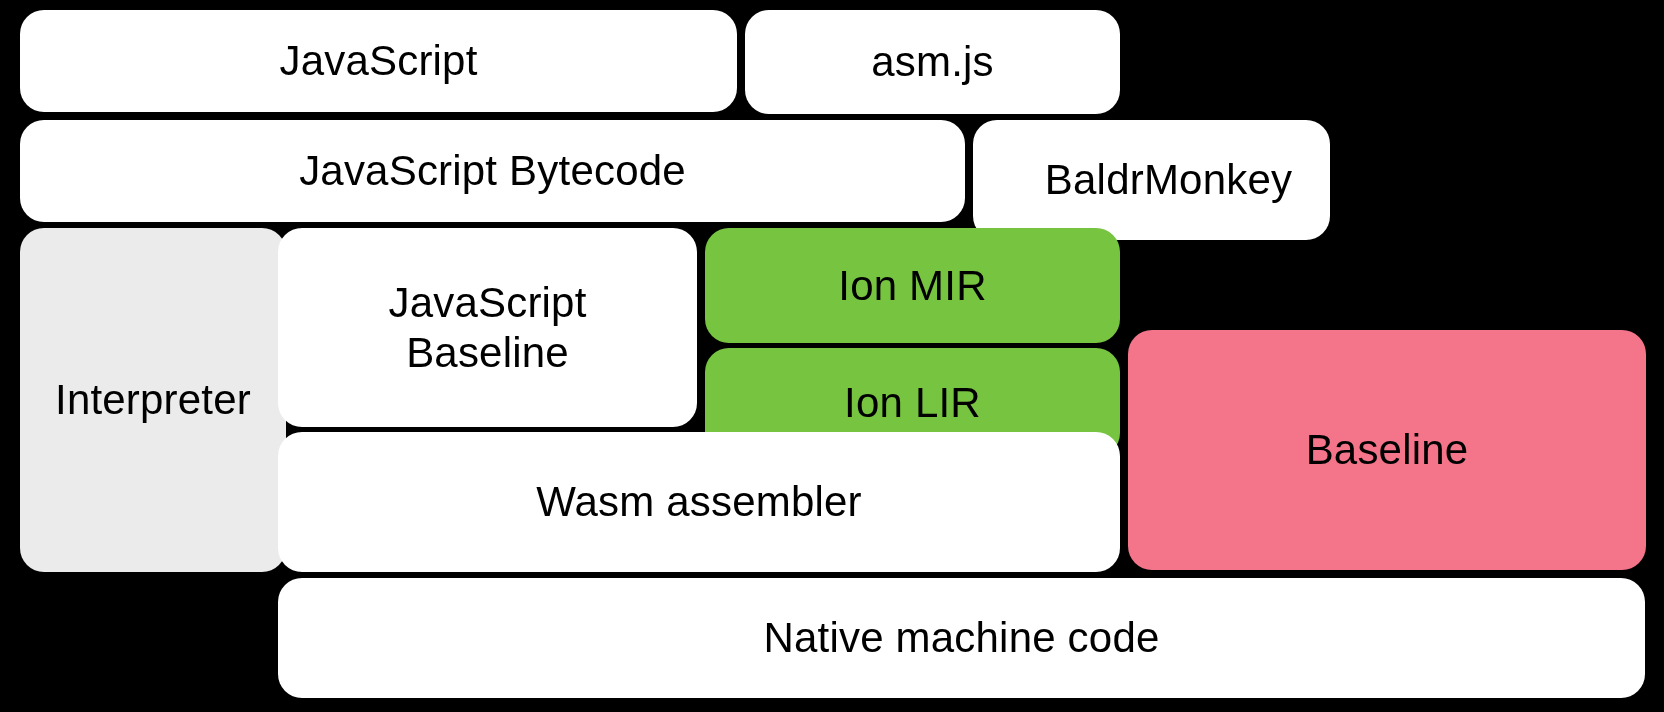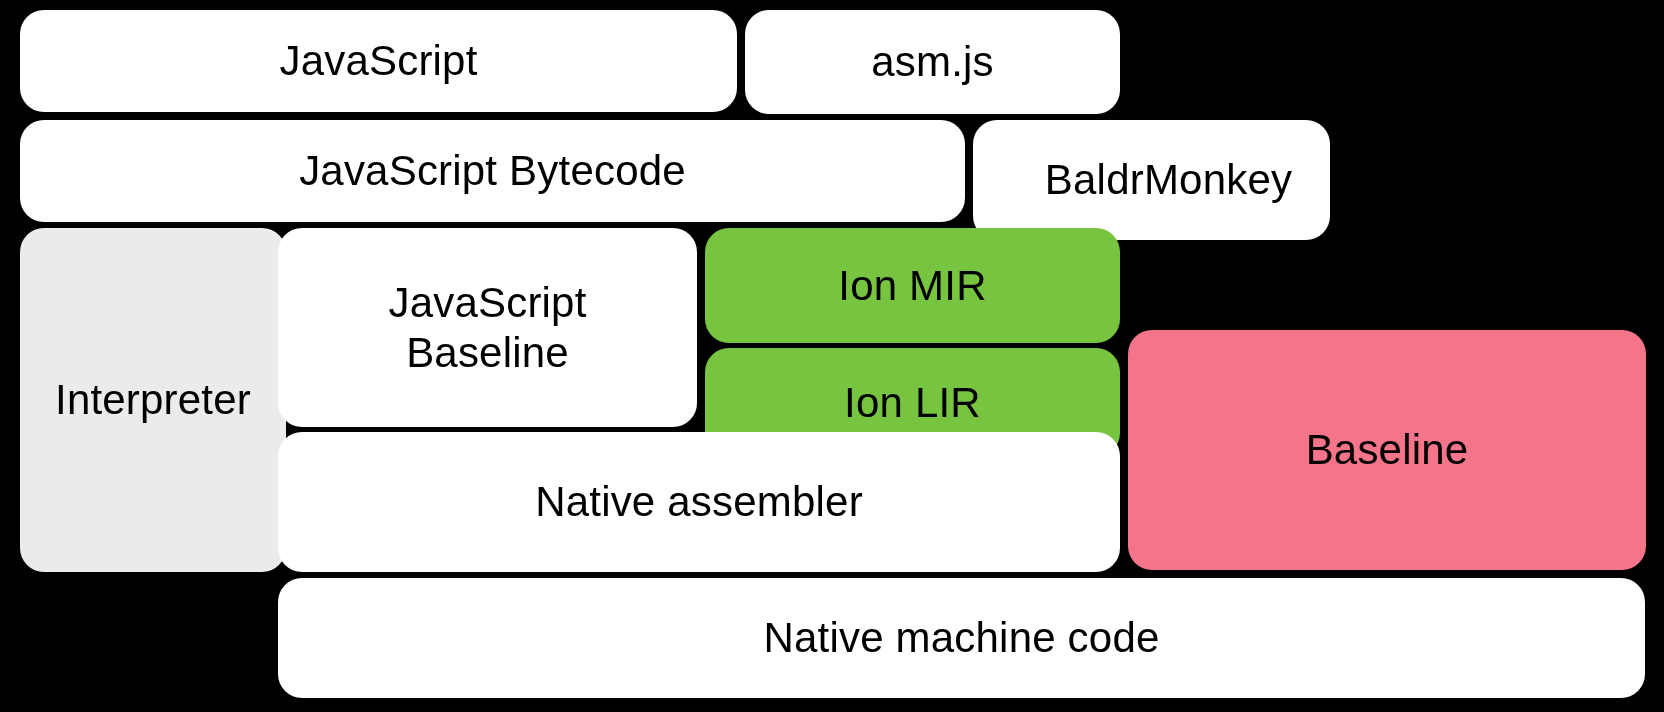--- a/index.html
+++ b/index.html
@@ -43,15 +43,15 @@
     <div class="node fill-white" style="left: 20px; top: 10px; width: 717px; height: 102px;">JavaScript</div>
     <div class="node fill-white" style="left: 745px; top: 10px; width: 375px; height: 104px;">asm.js</div>
     <div class="node fill-white" style="left: 20px; top: 120px; width: 945px; height: 102px;">JavaScript Bytecode</div>
     <div class="node fill-white" style="left: 973px; top: 120px; width: 357px; height: 120px; padding-left: 44px;">BaldrMonkey</div>
     <div class="node fill-gray" style="left: 20px; top: 228px; width: 266px; height: 344px;">Interpreter</div>
     <div class="node fill-white" style="left: 278px; top: 228px; width: 419px; height: 199px;">JavaScript
 Baseline</div>
     <div class="node fill-green" style="left: 705px; top: 228px; width: 415px; height: 115px;">Ion MIR</div>
     <div class="node fill-green" style="left: 705px; top: 348px; width: 415px; height: 109px;">Ion LIR</div>
     <div class="node fill-pink" style="left: 1128px; top: 330px; width: 518px; height: 240px;">Baseline</div>
-    <div class="node fill-white" style="left: 278px; top: 432px; width: 842px; height: 140px;">Native assembler</div>
+    <div class="node fill-white" style="left: 278px; top: 432px; width: 842px; height: 140px;">Wasm assembler</div>
     <div class="node fill-white" style="left: 278px; top: 578px; width: 1367px; height: 120px;">Native machine code</div>
   </div>
 
 </body></html>

